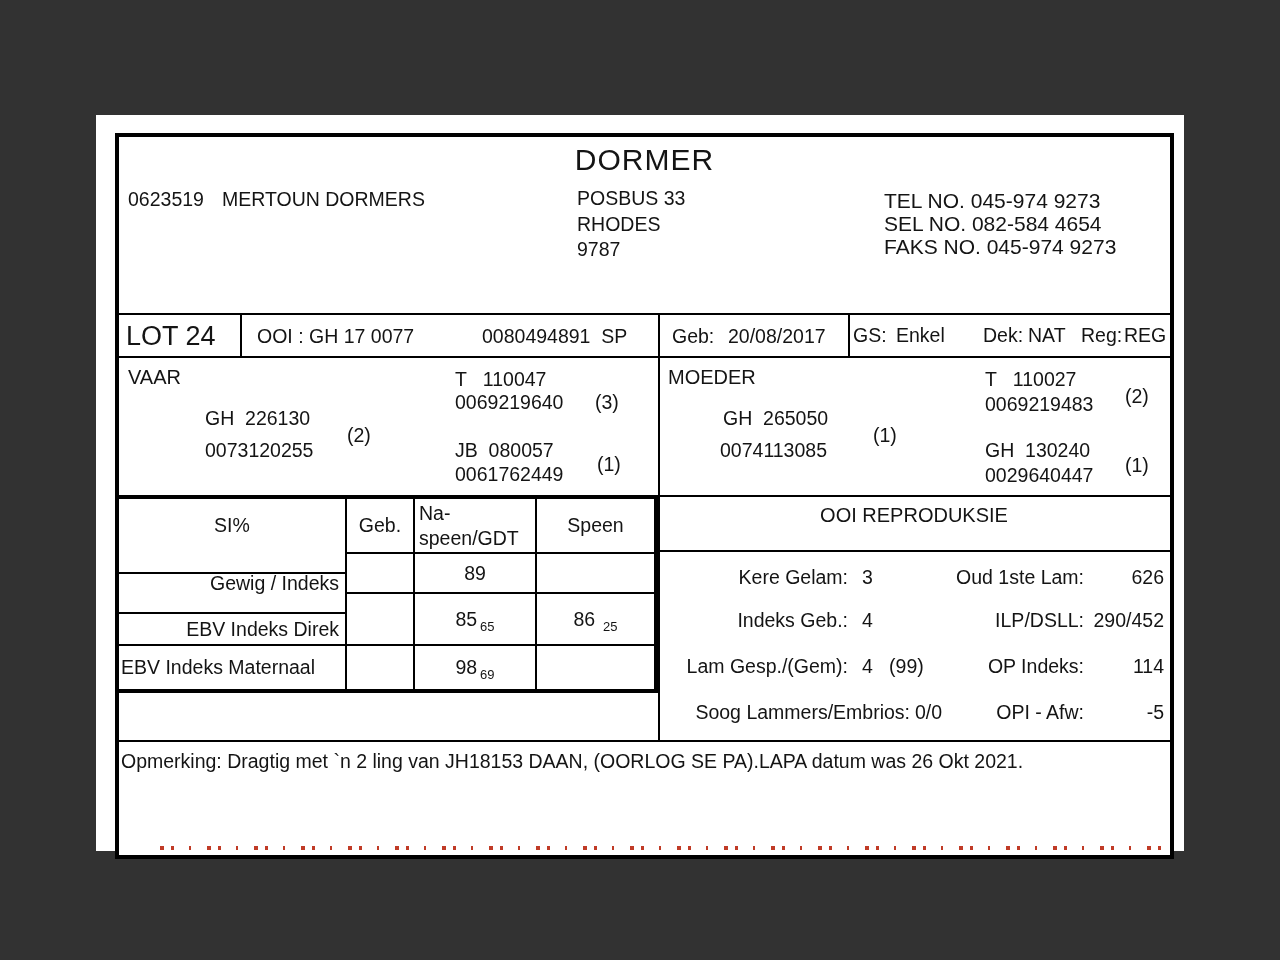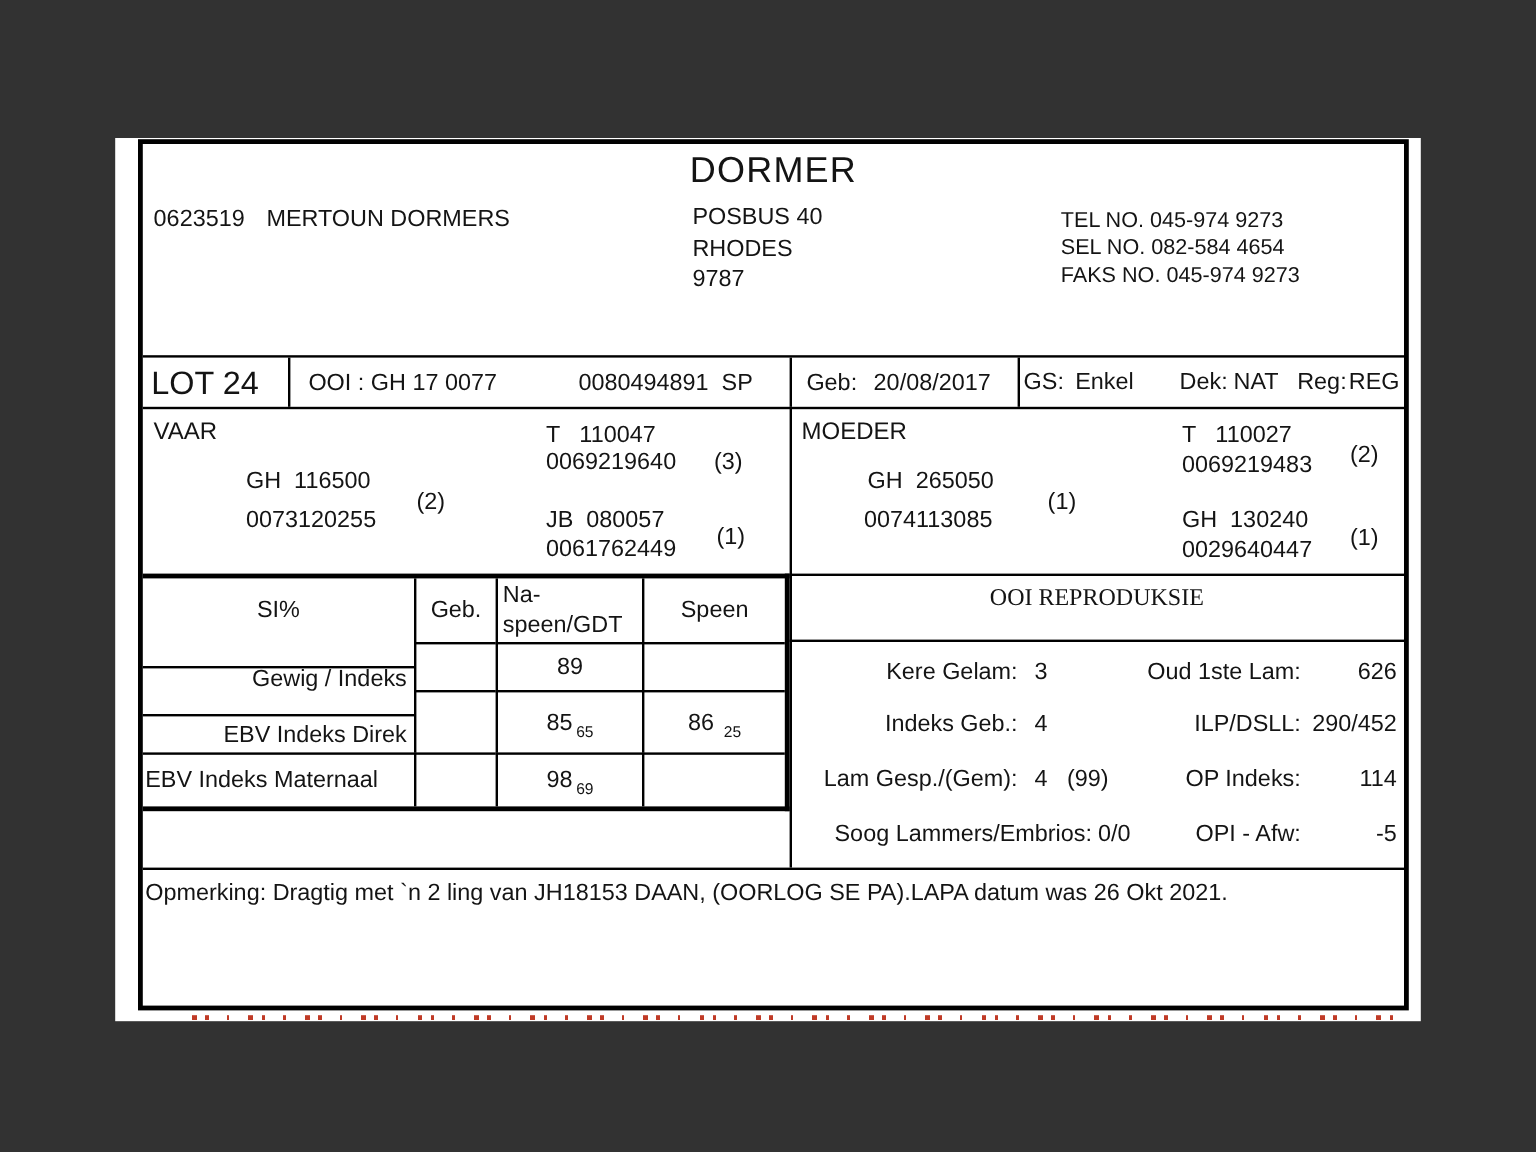--- a/index.html
+++ b/index.html
@@ -1,27 +1,27 @@
 <!DOCTYPE html>
 <html><head>
 <meta charset="utf-8">
 <style>
   html,body{margin:0;padding:0;width:1280px;height:960px;overflow:hidden;
     background:#323232;font-family:"Liberation Sans","DejaVu Sans",sans-serif;color:#141414;}
   .stage{position:relative;width:1280px;height:960px;}
   .paper{position:absolute;left:96px;top:115px;width:1088px;height:736px;background:#ffffff;}
-  .doc{position:absolute;left:19px;top:1px;width:1059px;height:726px;
+  .doc{position:absolute;left:19px;top:18px;width:1059px;height:726px;
     border:4px solid #000;box-sizing:border-box;background:#fff;padding-left:20px;}
   .abs{position:absolute;white-space:nowrap;}
   .pre{white-space:pre;}
   .fs{font-size:19.5px;line-height:24px;}
   .title{position:absolute;left:0;top:6px;width:1051px;text-align:center;
     font-size:30px;letter-spacing:1px;}
   .addr div{font-size:19.5px;line-height:25.5px;}
-  .contacts div{font-size:18px;line-height:23px;}
+  .contacts div{font-size:21px;line-height:23px;}
   
   .lot-row{position:absolute;left:0;top:176px;width:1051px;height:45px;
     border-top:2px solid #000;border-bottom:2px solid #000;box-sizing:border-box;}
   .lcell{position:absolute;top:0;height:100%;box-sizing:border-box;border-left:2px solid #000;}
   .lcell.first{border-left:none;}
   .lot-no{font-size:27px;padding:6px 0 0 7px;}
   
   .vdiv{position:absolute;left:539px;top:219px;width:2px;height:384px;background:#000;}
   
   .si-table{position:absolute;left:0;top:358px;width:539px;height:198px;
@@ -33,21 +33,21 @@
   .c-center{justify-content:center;}
   .c-right{justify-content:flex-end;padding-right:6px;margin-top:20px;}
   .c-head-last{align-items:center;padding-left:4px;line-height:25px;}
   .acc{font-size:13px;position:relative;top:7px;margin-left:3px;}
   
   .lmi-row{position:absolute;left:0;top:556px;width:539px;height:47px;font-size:19.5px;}
   
   .rline-top{position:absolute;left:539px;top:358px;width:512px;height:2px;background:#000;}
   .rep-head{position:absolute;left:539px;top:358px;width:512px;height:57px;
     border-bottom:2px solid #000;box-sizing:border-box;text-align:center;
-    font-size:20px;padding-top:9px;font-family:Liberation Serif, serif;}
+    font-size:20px;padding-top:9px;}
   .rep-rows{position:absolute;left:539px;top:415px;width:512px;height:216px;}
   .rep-row{position:absolute;left:0;width:100%;height:26px;font-size:19.5px;}
   .rl{position:absolute;left:0;width:190px;text-align:right;}
   .rv{position:absolute;left:204px;white-space:pre;}
   .rrl{position:absolute;left:240px;width:186px;text-align:right;}
   .rrv{position:absolute;right:6px;}
   .r4 .rl{width:252px;}
   .r4 .rv{left:257px;}
   
   .remark{position:absolute;left:0;top:603px;width:1051px;height:43px;
@@ -63,21 +63,21 @@
 <body>
 
 <div class="stage">
   <div class="paper">
     <div class="doc">
 
       <div class="title">DORMER</div>
       <span class="abs fs" style="left:9px;top:50px">0623519</span>
       <span class="abs fs" style="left:103px;top:50px">MERTOUN DORMERS</span>
       <div class="abs addr" style="left:458px;top:49px">
-        <div>POSBUS 40</div>
+        <div>POSBUS 33</div>
         <div>RHODES</div>
         <div>9787</div>
       </div>
       <div class="abs contacts" style="left:765px;top:52px">
         <div>TEL NO. 045-974 9273</div>
         <div>SEL NO. 082-584 4654</div>
         <div>FAKS NO. 045-974 9273</div>
       </div>
 
       <div class="lot-row">
@@ -94,21 +94,21 @@
           <span class="abs fs" style="left:3px;top:8px">GS:</span>
           <span class="abs fs" style="left:46px;top:8px">Enkel</span>
           <span class="abs fs" style="left:133px;top:8px">Dek:</span>
           <span class="abs fs" style="left:178px;top:8px">NAT</span>
           <span class="abs fs" style="left:231px;top:8px">Reg:</span>
           <span class="abs fs" style="left:274px;top:8px">REG</span>
         </div>
       </div>
 
       <span class="abs" style="left:9px;top:229px;font-size:20px">VAAR</span>
-      <span class="abs fs pre" style="left:86px;top:269px">GH  116500</span>
+      <span class="abs fs pre" style="left:86px;top:269px">GH  226130</span>
       <span class="abs fs pre" style="left:86px;top:301px">0073120255</span>
       <span class="abs fs" style="left:228px;top:286px">(2)</span>
       <span class="abs fs pre" style="left:336px;top:230px">T   110047</span>
       <span class="abs fs pre" style="left:336px;top:253px">0069219640</span>
       <span class="abs fs" style="left:476px;top:253px">(3)</span>
       <span class="abs fs pre" style="left:336px;top:301px">JB  080057</span>
       <span class="abs fs pre" style="left:336px;top:325px">0061762449</span>
       <span class="abs fs" style="left:478px;top:315px">(1)</span>
 
       <span class="abs" style="left:549px;top:229px;font-size:20px">MOEDER</span>

